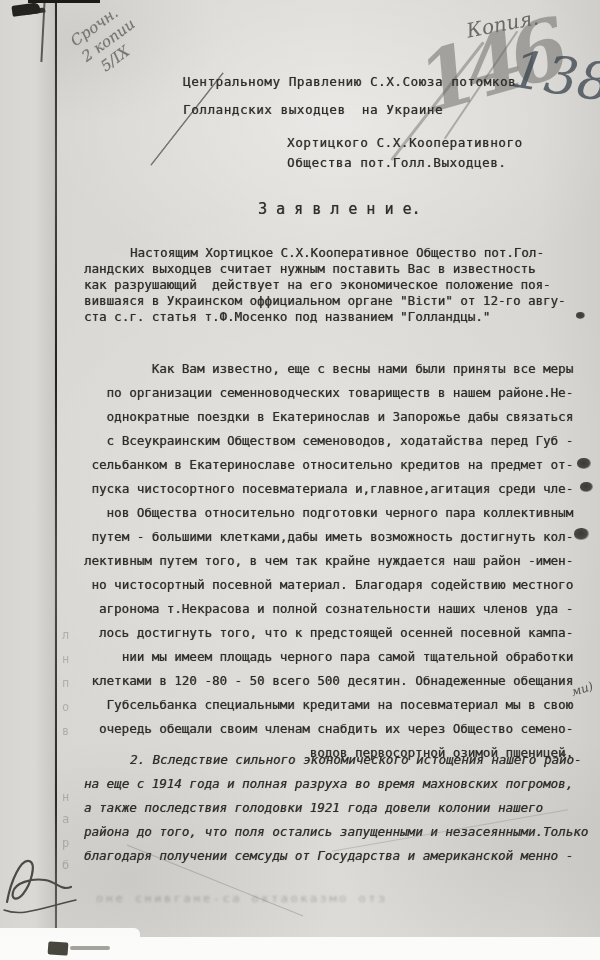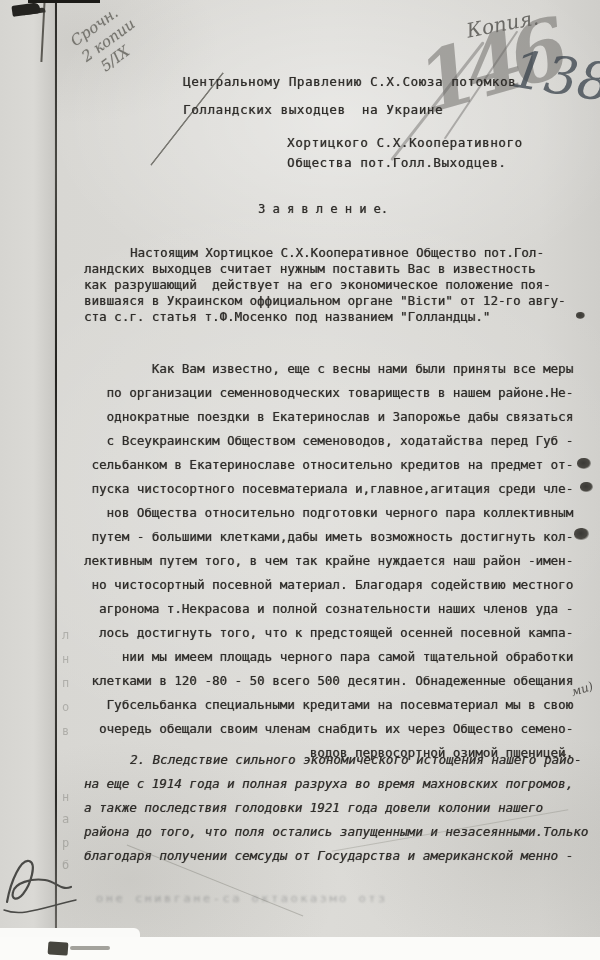--- a/index.html
+++ b/index.html
@@ -32,21 +32,21 @@
       color:rgba(105,104,100,.52);font-weight:bold;}
   .pencil-stroke{position:absolute;background:rgba(104,103,99,.45);border-radius:2px;}
   .s1{left:436px;top:26px;width:2.5px;height:150px;transform:rotate(38deg);}
   .s2{left:480px;top:20px;width:2px;height:130px;transform:rotate(34deg);}
   .ink-num{left:512px;top:46px;transform:rotate(9deg);font-size:52px;color:rgba(62,70,80,.78);}
   .correction{left:571px;top:682px;transform:rotate(-18deg);font-size:12px;color:#54524e;}
   .typed{position:absolute;white-space:pre;font:12.5px/24px "DejaVu Sans Mono",monospace;color:#2f2d2a;
       text-shadow:.5px 0 0 rgba(47,45,42,.5), 0 0 1px rgba(47,45,42,.28);}
   .recipient{left:183px;top:68px;line-height:28px;letter-spacing:.6px;}
   .sender{left:287px;top:133px;line-height:20px;letter-spacing:.6px;}
-  .title{left:258px;top:197px;font-size:12px;text-align:right;}
+  .title{left:258px;top:197px;font-size:15px;text-align:right;}
   .para{left:84px;text-indent:46px;}
   .p1{top:245px;line-height:16px;}
   .p2{top:357px;text-align:right;}
   .p3{top:748px;font-style:italic;}
   .blob{position:absolute;background:radial-gradient(ellipse at 45% 45%, #3a3935 0,#4a4843 55%, rgba(70,68,63,0) 78%);
       border-radius:45%;filter:blur(.4px);}
   .mghost{position:absolute;left:62px;font:12px "DejaVu Sans Mono",monospace;color:rgba(80,78,72,.30);filter:blur(.6px);}
   .ghost-line{position:absolute;left:96px;top:891px;width:400px;font:12px/14px "DejaVu Sans Mono",monospace;
       letter-spacing:2.5px;color:rgba(95,96,100,.38);filter:blur(1px);white-space:pre;transform:scaleY(.9);}
   .scratch1{position:absolute;left:120px;top:880px;width:190px;height:0;border-top:1px solid rgba(110,108,100,.35);transform:rotate(22deg);}

